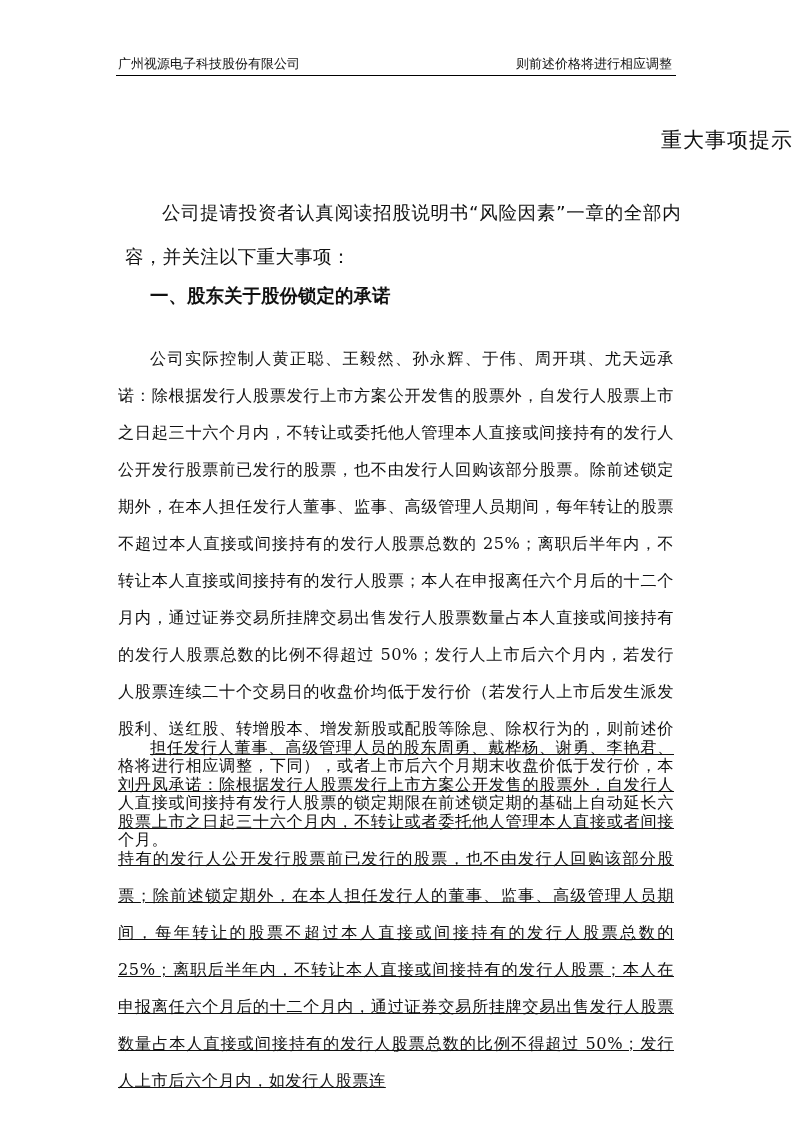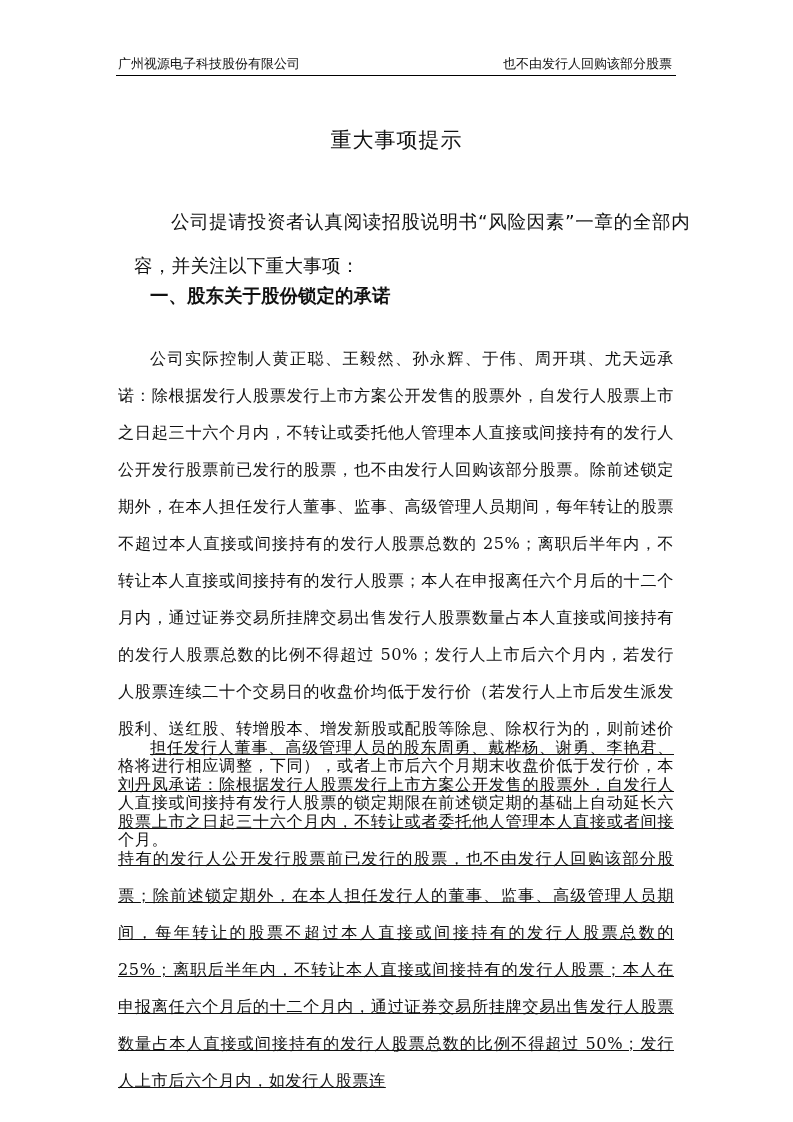--- a/index.html
+++ b/index.html
@@ -34,21 +34,21 @@
     .page-header .right {
       position: absolute;
       right: 4px;
       top: 1px;
     }
     .doc-title {
       position: absolute;
       left: 0;
       width: 793px;
       top: 126px;
-      text-align: center;
+      text-align: right;
       font-size: 21px;
       line-height: 28px;
       letter-spacing: 1px;
     }
     .intro {
       position: absolute;
       left: 118px;
       width: 556px;
       top: 184px;
       font-size: 18.5px;
@@ -89,26 +89,26 @@
       font-size: 13px;
       line-height: 16px;
       font-family: "Liberation Serif", "DejaVu Serif", serif;
     }
   </style>
 </head>
 <body>
 
 <div class="page-header">
   <span class="left">广州视源电子科技股份有限公司</span>
-  <span class="right">也不由发行人回购该部分股票</span>
+  <span class="right">则前述价格将进行相应调整</span>
 </div>
 
 <div class="doc-title">重大事项提示</div>
 
-<p class="intro" style="margin:16px;">公司提请投资者认真阅读招股说明书“风险因素”一章的全部内容，并关注以下重大事项：</p>
+<p class="intro" style="margin:7px;">公司提请投资者认真阅读招股说明书“风险因素”一章的全部内容，并关注以下重大事项：</p>
 
 <div class="section-heading">一、股东关于股份锁定的承诺</div>
 
 <p class="body-para para-1" style="margin:0;">公司实际控制人黄正聪、王毅然、孙永辉、于伟、周开琪、尤天远承诺：除根据发行人股票发行上市方案公开发售的股票外，自发行人股票上市之日起三十六个月内，不转让或委托他人管理本人直接或间接持有的发行人公开发行股票前已发行的股票，也不由发行人回购该部分股票。除前述锁定期外，在本人担任发行人董事、监事、高级管理人员期间，每年转让的股票不超过本人直接或间接持有的发行人股票总数的 25%；离职后半年内，不转让本人直接或间接持有的发行人股票；本人在申报离任六个月后的十二个月内，通过证券交易所挂牌交易出售发行人股票数量占本人直接或间接持有的发行人股票总数的比例不得超过 50%；发行人上市后六个月内，若发行人股票连续二十个交易日的收盘价均低于发行价（若发行人上市后发生派发股利、送红股、转增股本、增发新股或配股等除息、除权行为的，则前述价格将进行相应调整，下同），或者上市后六个月期末收盘价低于发行价，本人直接或间接持有发行人股票的锁定期限在前述锁定期的基础上自动延长六个月。</p>
 
 <p class="body-para para-2" style="margin:0;">担任发行人董事、高级管理人员的股东周勇、戴桦杨、谢勇、李艳君、刘丹凤承诺：除根据发行人股票发行上市方案公开发售的股票外，自发行人股票上市之日起三十六个月内，不转让或者委托他人管理本人直接或者间接持有的发行人公开发行股票前已发行的股票，也不由发行人回购该部分股票；除前述锁定期外，在本人担任发行人的董事、监事、高级管理人员期间，每年转让的股票不超过本人直接或间接持有的发行人股票总数的 25%；离职后半年内，不转让本人直接或间接持有的发行人股票；本人在申报离任六个月后的十二个月内，通过证券交易所挂牌交易出售发行人股票数量占本人直接或间接持有的发行人股票总数的比例不得超过 50%；发行人上市后六个月内，如发行人股票连</p>
 
 <div class="page-number">5</div>
 
 </body></html>

